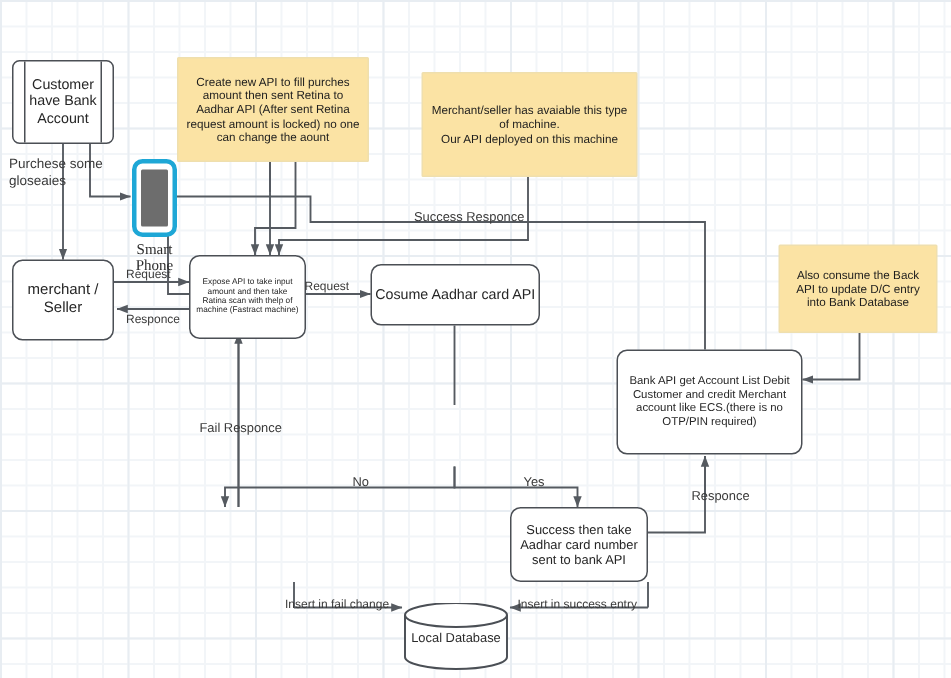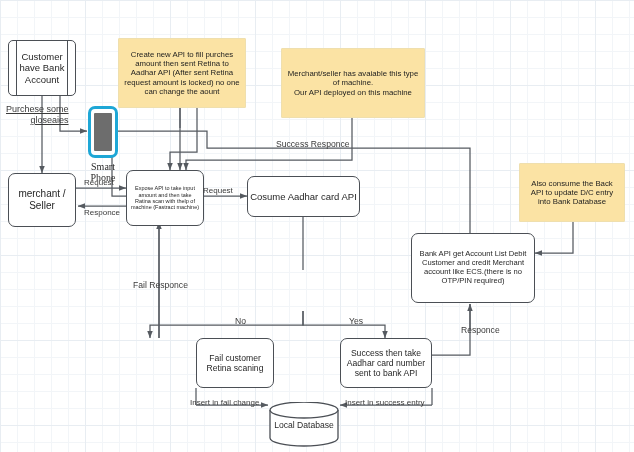--- a/index.html
+++ b/index.html
@@ -114,24 +114,20 @@
 
   <div class="node proc" style="left:247px;top:176px;width:113px;height:41px;font-size:9.5px;">
     <span>Cosume Aadhar card API</span>
   </div>
 
   <div class="node proc" style="left:411px;top:233px;width:124px;height:70px;font-size:7.6px;padding:2px 4px;">
     <span>Bank API get Account List Debit Customer and credit Merchant account like ECS.(there is no OTP/PIN required)</span>
   </div>
 
 
-  <div class="node proc" style="left:196px;top:338px;width:78px;height:50px;font-size:8.6px;">
-    <span style="white-space:pre-line;">Fail customer
-Retina scaning</span>
-  </div>
 
   <div class="node proc" style="left:340px;top:338px;width:92px;height:50px;font-size:8.6px;padding:2px 4px;">
     <span>Success then take Aadhar card number sent to bank API</span>
   </div>
 
   <div class="cyl" style="left:268px;top:408px;width:72px;height:44px;">
     <svg width="72" height="46" style="position:absolute;left:0;top:-6px;">
       <path d="M2,8 L2,36 A34,8 0 0 0 70,36 L70,8" fill="#ffffff" stroke="#4b4f55" stroke-width="1.3"></path>
       <ellipse cx="36" cy="8" rx="34" ry="8" fill="#ffffff" stroke="#4b4f55" stroke-width="1.3"></ellipse>
     </svg>
@@ -153,21 +149,21 @@
 
   <div class="node note" style="left:281px;top:48px;width:144px;height:70px;font-size:7.8px;">
     <span style="white-space:pre-line;">Merchant/seller has avaiable this type of machine.
 Our API deployed on this machine</span>
   </div>
 
   <div class="node note" style="left:519px;top:163px;width:106px;height:59px;font-size:7.8px;">
     <span>Also consume the Back API to update D/C entry into Bank Database</span>
   </div>
 
-  <div class="lbl" style="left:6px;top:104px;font-size:9px;text-align:right;line-height:1.25;white-space:pre-line;text-decoration:underline;">Purchese some
+  <div class="lbl" style="left:6px;top:104px;font-size:9px;text-align:left;line-height:1.25;white-space:pre-line;">Purchese some
 gloseaies</div>
 
   <div class="lbl" style="left:84px;top:178px;font-size:8px;">Request</div>
 
   <div class="lbl" style="left:84px;top:208px;font-size:8px;">Responce</div>
 
   <div class="lbl" style="left:203px;top:186px;font-size:8px;">Request</div>
 
   <div class="lbl" style="left:276px;top:139px;font-size:8.6px;">Success Responce</div>
 

